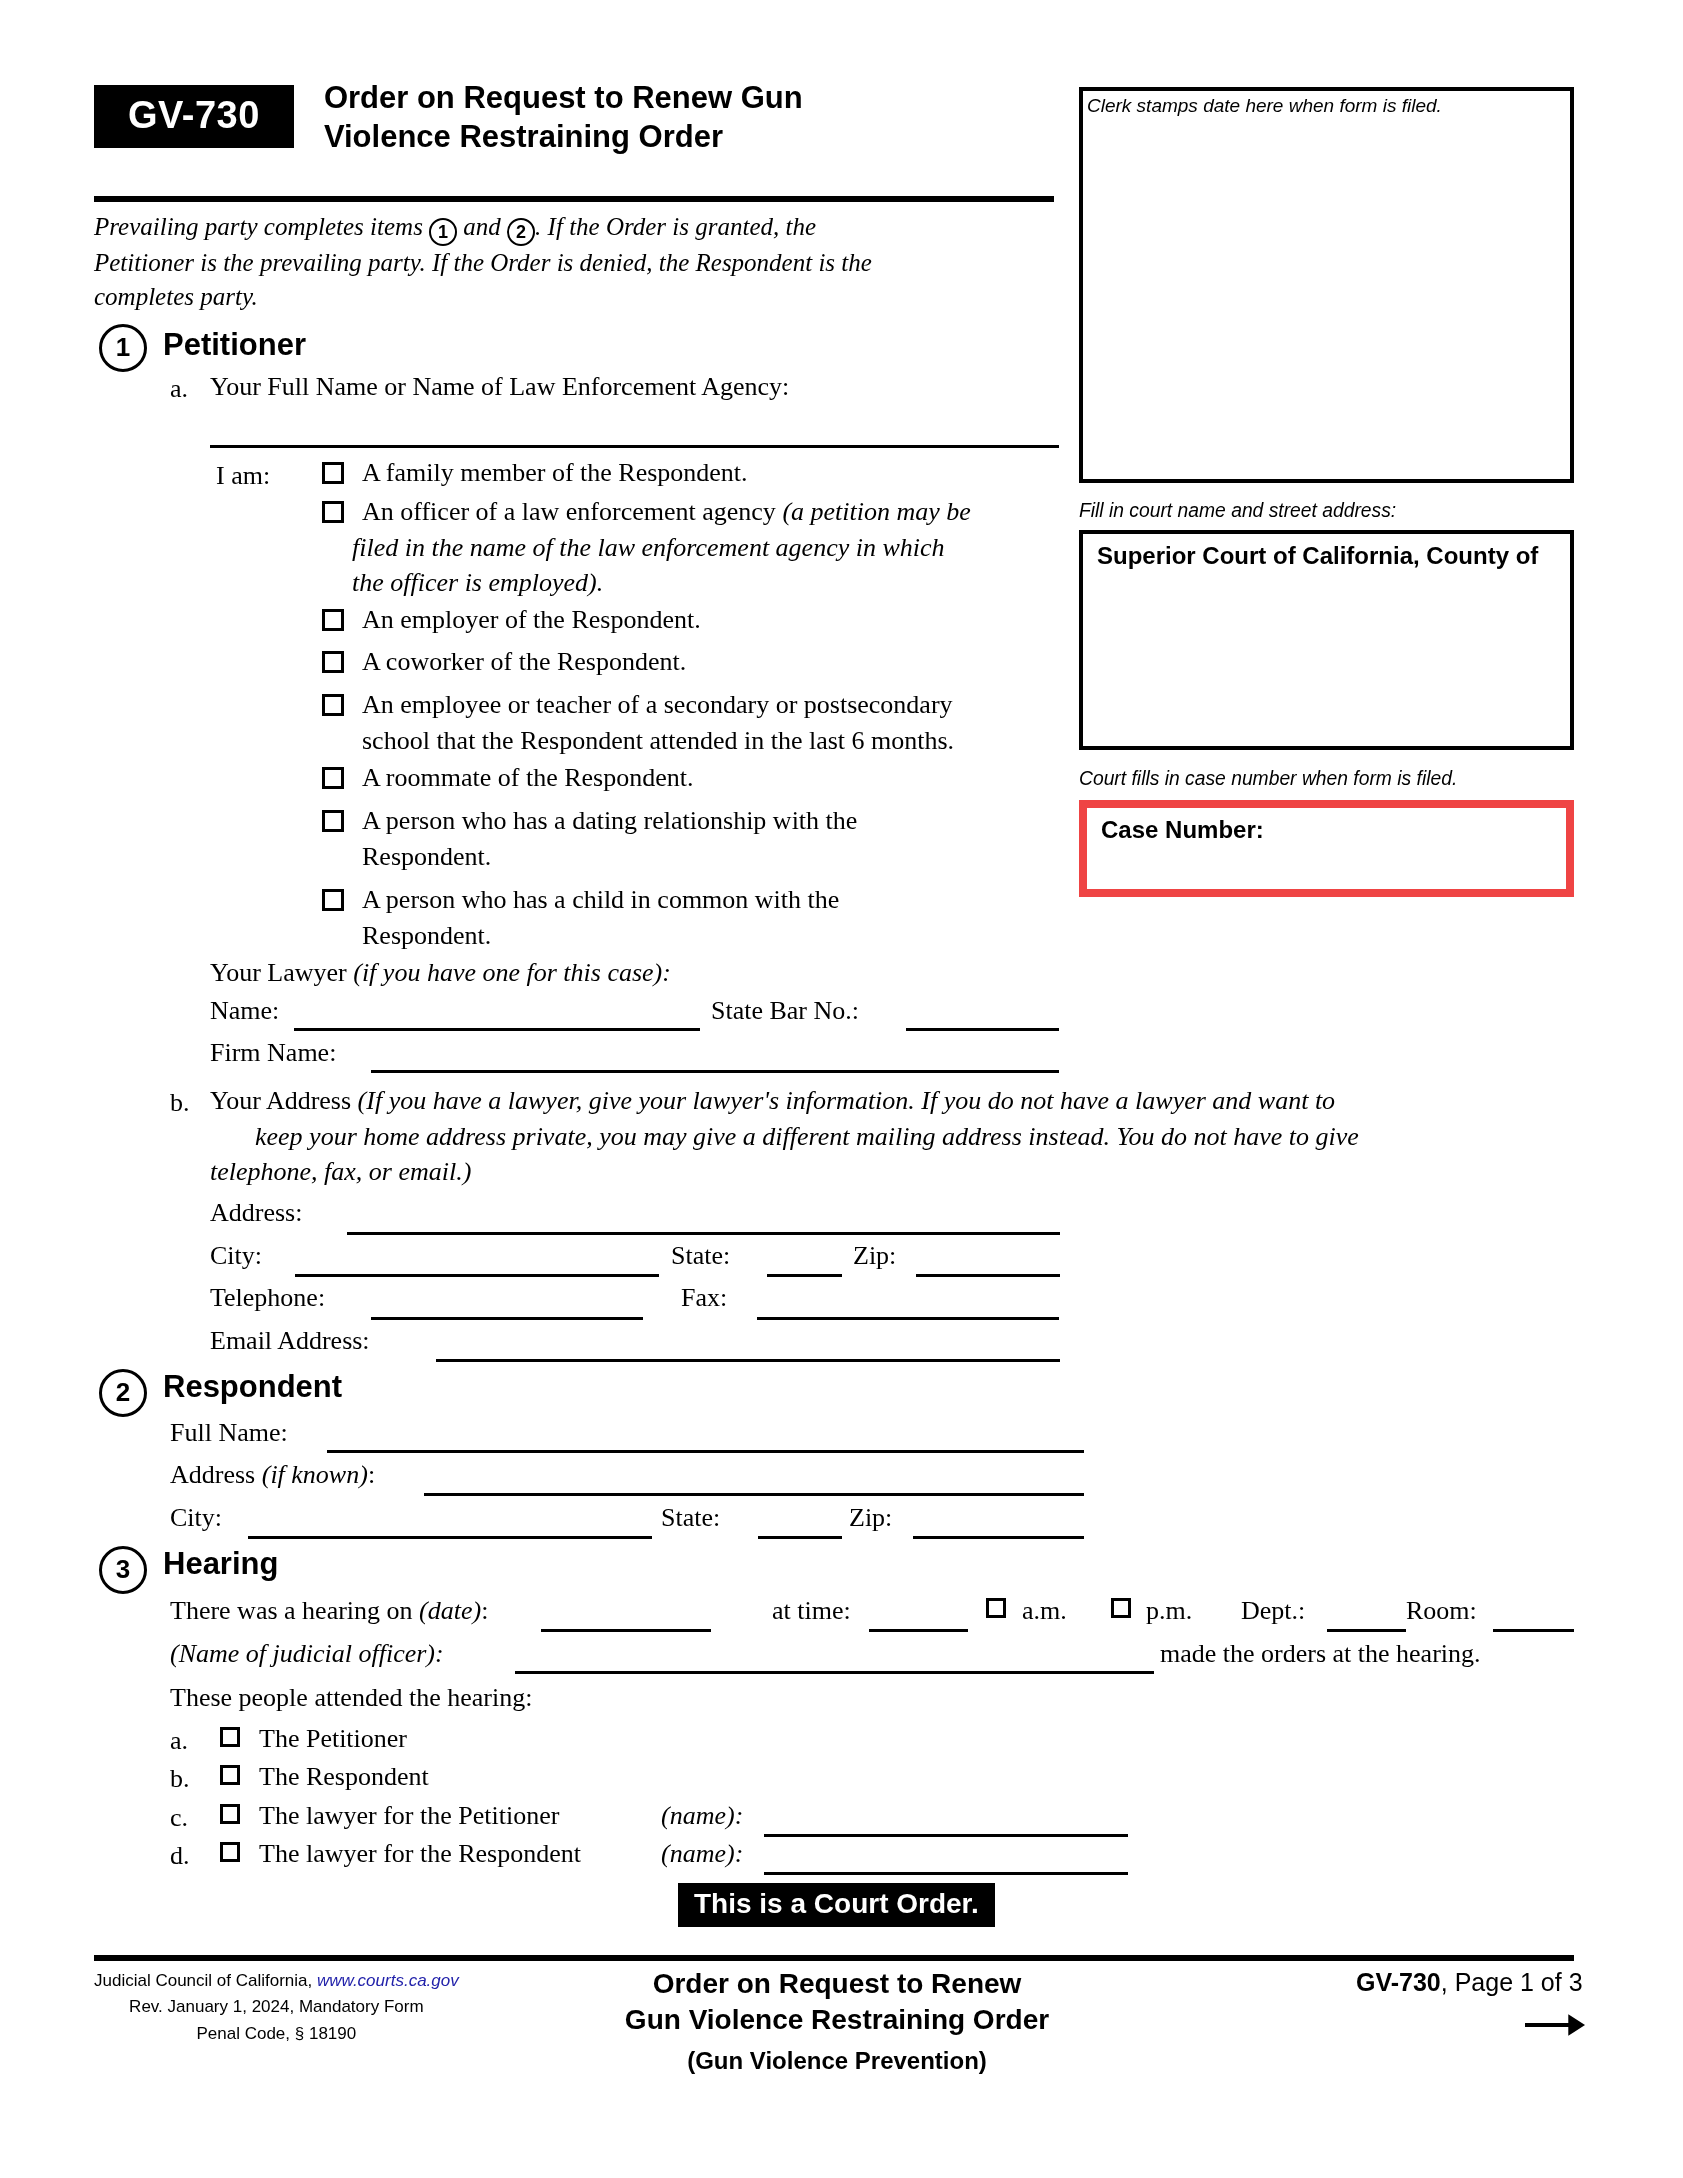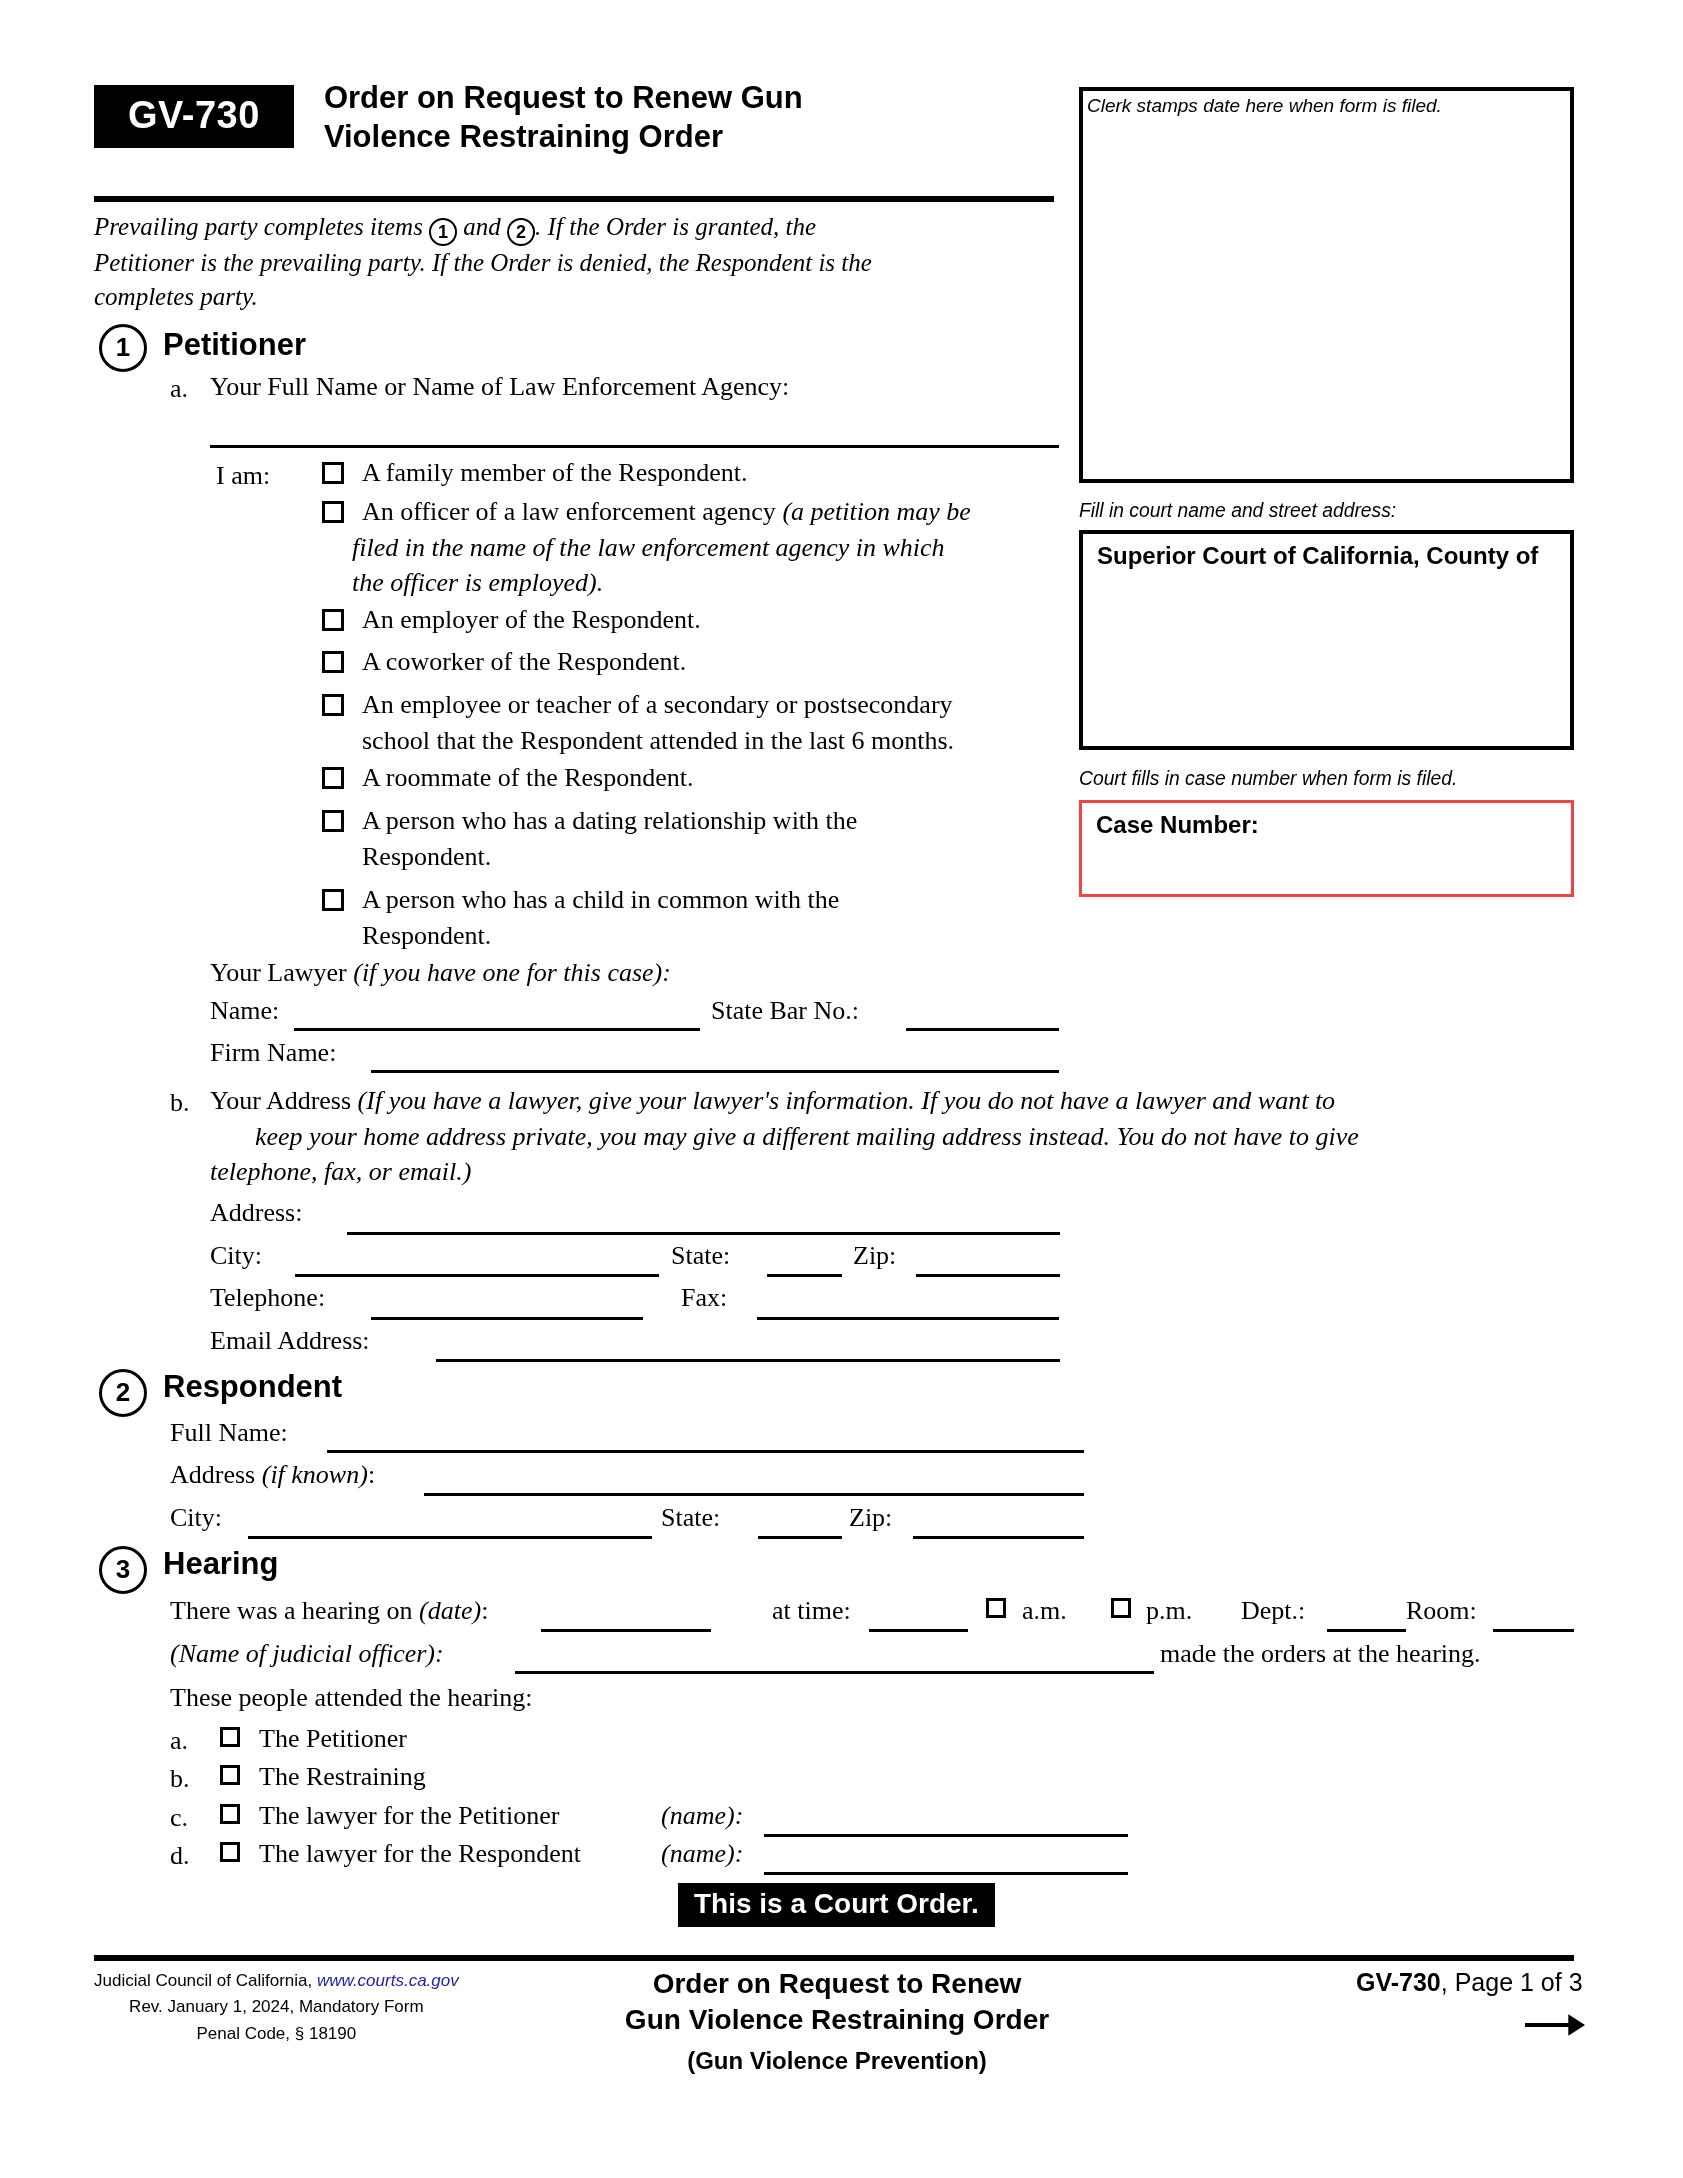--- a/index.html
+++ b/index.html
@@ -126,21 +126,21 @@
     position: absolute;
     left: 1079px; top: 768px;
     font-family: "Liberation Sans", sans-serif;
     font-style: italic;
     font-size: 19.3px;
   }
   #case-number-box {
     position: absolute;
     left: 1079px; top: 800px;
     width: 495px; height: 97px;
-    border: 3px solid #ef4444;
+    border: 8px solid #ef4444;
     box-sizing: border-box;
   }
   #case-number-text {
     position: absolute;
     left: 14px; top: 8px;
     font-family: "Liberation Sans", sans-serif;
     font-weight: bold;
     font-size: 24px;
   }
 
@@ -418,21 +418,21 @@
   <div class="t" style="left:1160px; top:1637px;">made the orders at the hearing.</div>
 
   <div class="t" style="left:170px; top:1681px;">These people attended the hearing:</div>
 
   <div class="t" style="left:170px; top:1724px;">a.</div>
   <div class="cbx-sm" style="left:220px; top:1727px;"></div>
   <div class="t" style="left:259px; top:1722px;">The Petitioner</div>
 
   <div class="t" style="left:170px; top:1762px;">b.</div>
   <div class="cbx-sm" style="left:220px; top:1765px;"></div>
-  <div class="t" style="left:259px; top:1760px;">The Restraining</div>
+  <div class="t" style="left:259px; top:1760px;">The Respondent</div>
 
   <div class="t" style="left:170px; top:1801px;">c.</div>
   <div class="cbx-sm" style="left:220px; top:1804px;"></div>
   <div class="t" style="left:259px; top:1799px;">The lawyer for the Petitioner</div>
   <div class="t ital" style="left:661px; top:1799px;">(name):</div>
   <div class="rule" style="left:764px; top:1834px; width:364px;"></div>
 
   <div class="t" style="left:170px; top:1839px;">d.</div>
   <div class="cbx-sm" style="left:220px; top:1842px;"></div>
   <div class="t" style="left:259px; top:1837px;">The lawyer for the Respondent</div>

